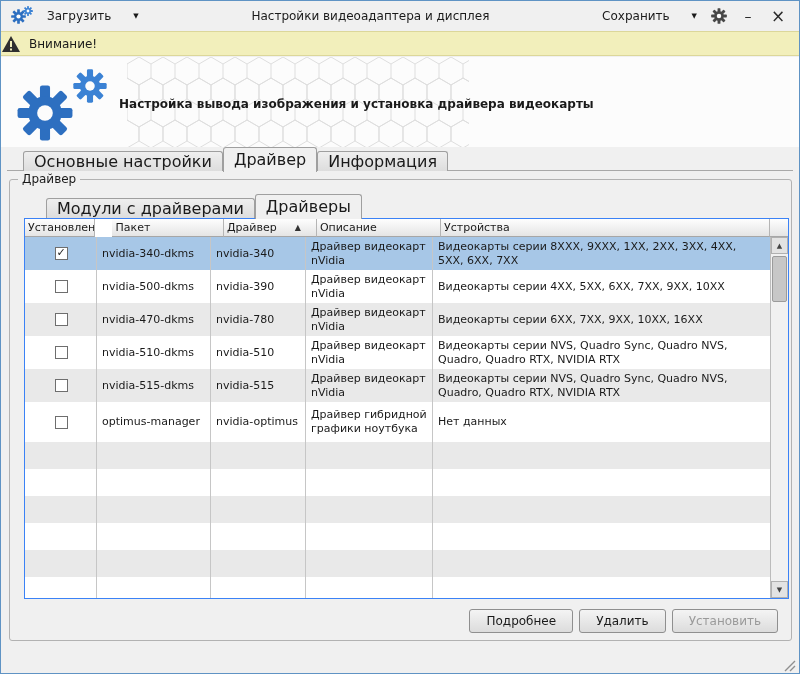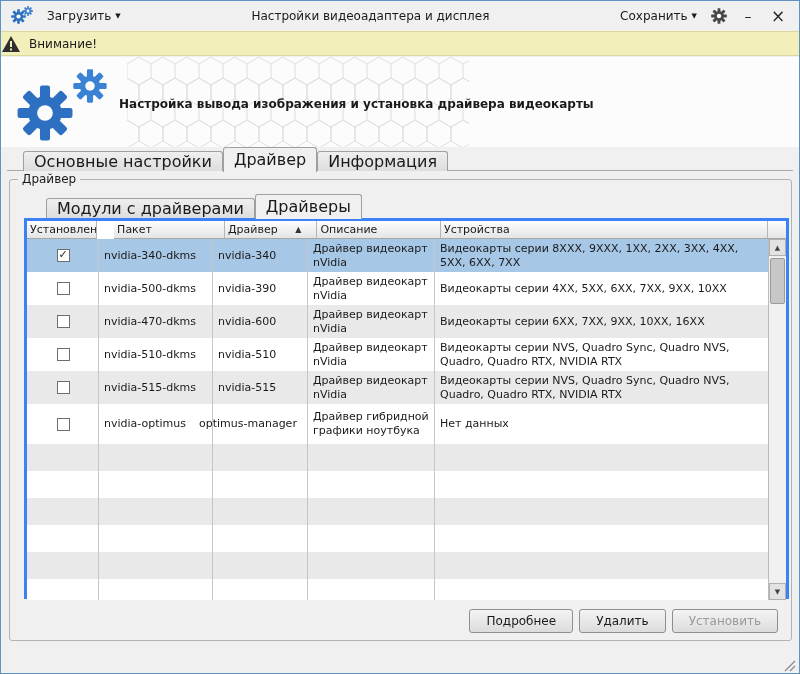--- a/index.html
+++ b/index.html
@@ -9,21 +9,21 @@
   .window { position:relative; width:800px; height:674px;
             border:1px solid #5f93c4; background:#f0f0f0; overflow:hidden; }
 
   
   .titlebar { position:absolute; left:0; top:0; right:0; height:30px;
               display:flex; align-items:center; padding:0 10px; gap:8px; font-size:12px; }
   .app-icon { position:relative; width:24px; height:22px; flex:0 0 auto; }
   .app-icon .g1 { position:absolute; left:0; top:4px; width:15px; height:15px; }
   .app-icon .g2 { position:absolute; left:12px; top:1px; width:10px; height:10px; }
   .tb-menu { background:none; border:none; font:inherit; color:#1a1a1a;
-             display:flex; align-items:center; gap:4px; padding:2px 4px; cursor:default; }
+             display:flex; align-items:center; gap:22px; padding:2px 4px; cursor:default; }
   .dd { font-size:7px; line-height:1; margin-top:1px; }
   .tb-title { flex:1; text-align:center; white-space:nowrap; }
   .tb-gear { width:20px; height:18px; display:flex; align-items:center; justify-content:center; }
   .tb-gear svg { width:16px; height:16px; }
   .winbtn { background:none; border:none; width:22px; text-align:center; font-family:inherit;
             font-size:14px; color:#2b2b2b; padding:0; line-height:20px; }
   .winbtn.close { font-size:17px; }
   .g { fill:#2d6fc0; }
   .g.dark { fill:#474747; }
   .g.light { fill:#3b82d4; }
@@ -53,21 +53,21 @@
   .tab.active { z-index:2; height:25px; line-height:24px; background:#f0f0f0; margin-bottom:-1px; }
 
   
   .groupbox { position:absolute; left:8px; top:178px; width:783px; height:462px;
               border:1px solid #b2b2b2; border-radius:3px; }
   .gb-label { position:absolute; left:8px; top:-8px; background:#f0f0f0; padding:0 4px; font-size:12px; }
   .tabbar.inner { left:20px; top:13px; height:25px; z-index:3; }
 
   
   .table { position:absolute; left:14px; top:38px; width:765px; height:381px;
-           border:3px solid #3b82f6; background:#ffffff; }
+           border:1px solid #3b82f6; background:#ffffff; }
   .thead { display:flex; height:18px; }
   .th { border-right:1px solid #b5b5b5; border-bottom:1px solid #a6a6a6;
         background:linear-gradient(#fefefe,#e4e4e4); font-size:11px;
         display:flex; align-items:center; padding:0 3px; white-space:nowrap; overflow:hidden; }
   .th.c0 { width:72px; } .th.c1 { width:114px;margin-left:17px; } .th.c2 { width:95px; }
   .th.c3 { width:127px; } .th.c4 { width:337px; }
   .th.corner { width:18px; border-right:none; }
   .sort { margin-left:auto; margin-right:12px; font-size:8px; color:#333; }
 
   .tbody { position:relative; width:745px; height:361px; overflow:hidden;
@@ -237,21 +237,21 @@
           <div class="td c1">nvidia-500-dkms</div>
           <div class="td c2">nvidia-390</div>
           <div class="td c3">Драйвер видеокарт nVidia</div>
           <div class="td c4">Видеокарты серии 4XX, 5XX, 6XX, 7XX, 9XX, 10XX</div>
         </div>
         <div class="trow">
           <div class="td c0">
               <span class="cb"></span>
             </div>
           <div class="td c1">nvidia-470-dkms</div>
-          <div class="td c2">nvidia-600</div>
+          <div class="td c2">nvidia-780</div>
           <div class="td c3">Драйвер видеокарт nVidia</div>
           <div class="td c4">Видеокарты серии 6XX, 7XX, 9XX, 10XX, 16XX</div>
         </div>
         <div class="trow">
           <div class="td c0">
               <span class="cb"></span>
             </div>
           <div class="td c1">nvidia-510-dkms</div>
           <div class="td c2">nvidia-510</div>
           <div class="td c3">Драйвер видеокарт nVidia</div>
@@ -263,22 +263,22 @@
             </div>
           <div class="td c1">nvidia-515-dkms</div>
           <div class="td c2">nvidia-515</div>
           <div class="td c3">Драйвер видеокарт nVidia</div>
           <div class="td c4">Видеокарты серии NVS, Quadro Sync, Quadro NVS, Quadro, Quadro RTX, NVIDIA RTX</div>
         </div>
         <div class="trow tall">
           <div class="td c0">
               <span class="cb"></span>
             </div>
+          <div class="td c1">optimus-manager</div>
           <div class="td c2">nvidia-optimus</div>
-          <div class="td c1">optimus-manager</div>
           <div class="td c3">Драйвер гибридной графики ноутбука</div>
           <div class="td c4">Нет данных</div>
         </div>
         <div class="fill"></div>
         <div class="vl v0"></div>
         <div class="vl v1"></div>
         <div class="vl v2"></div>
         <div class="vl v3"></div>
       </div>
 

